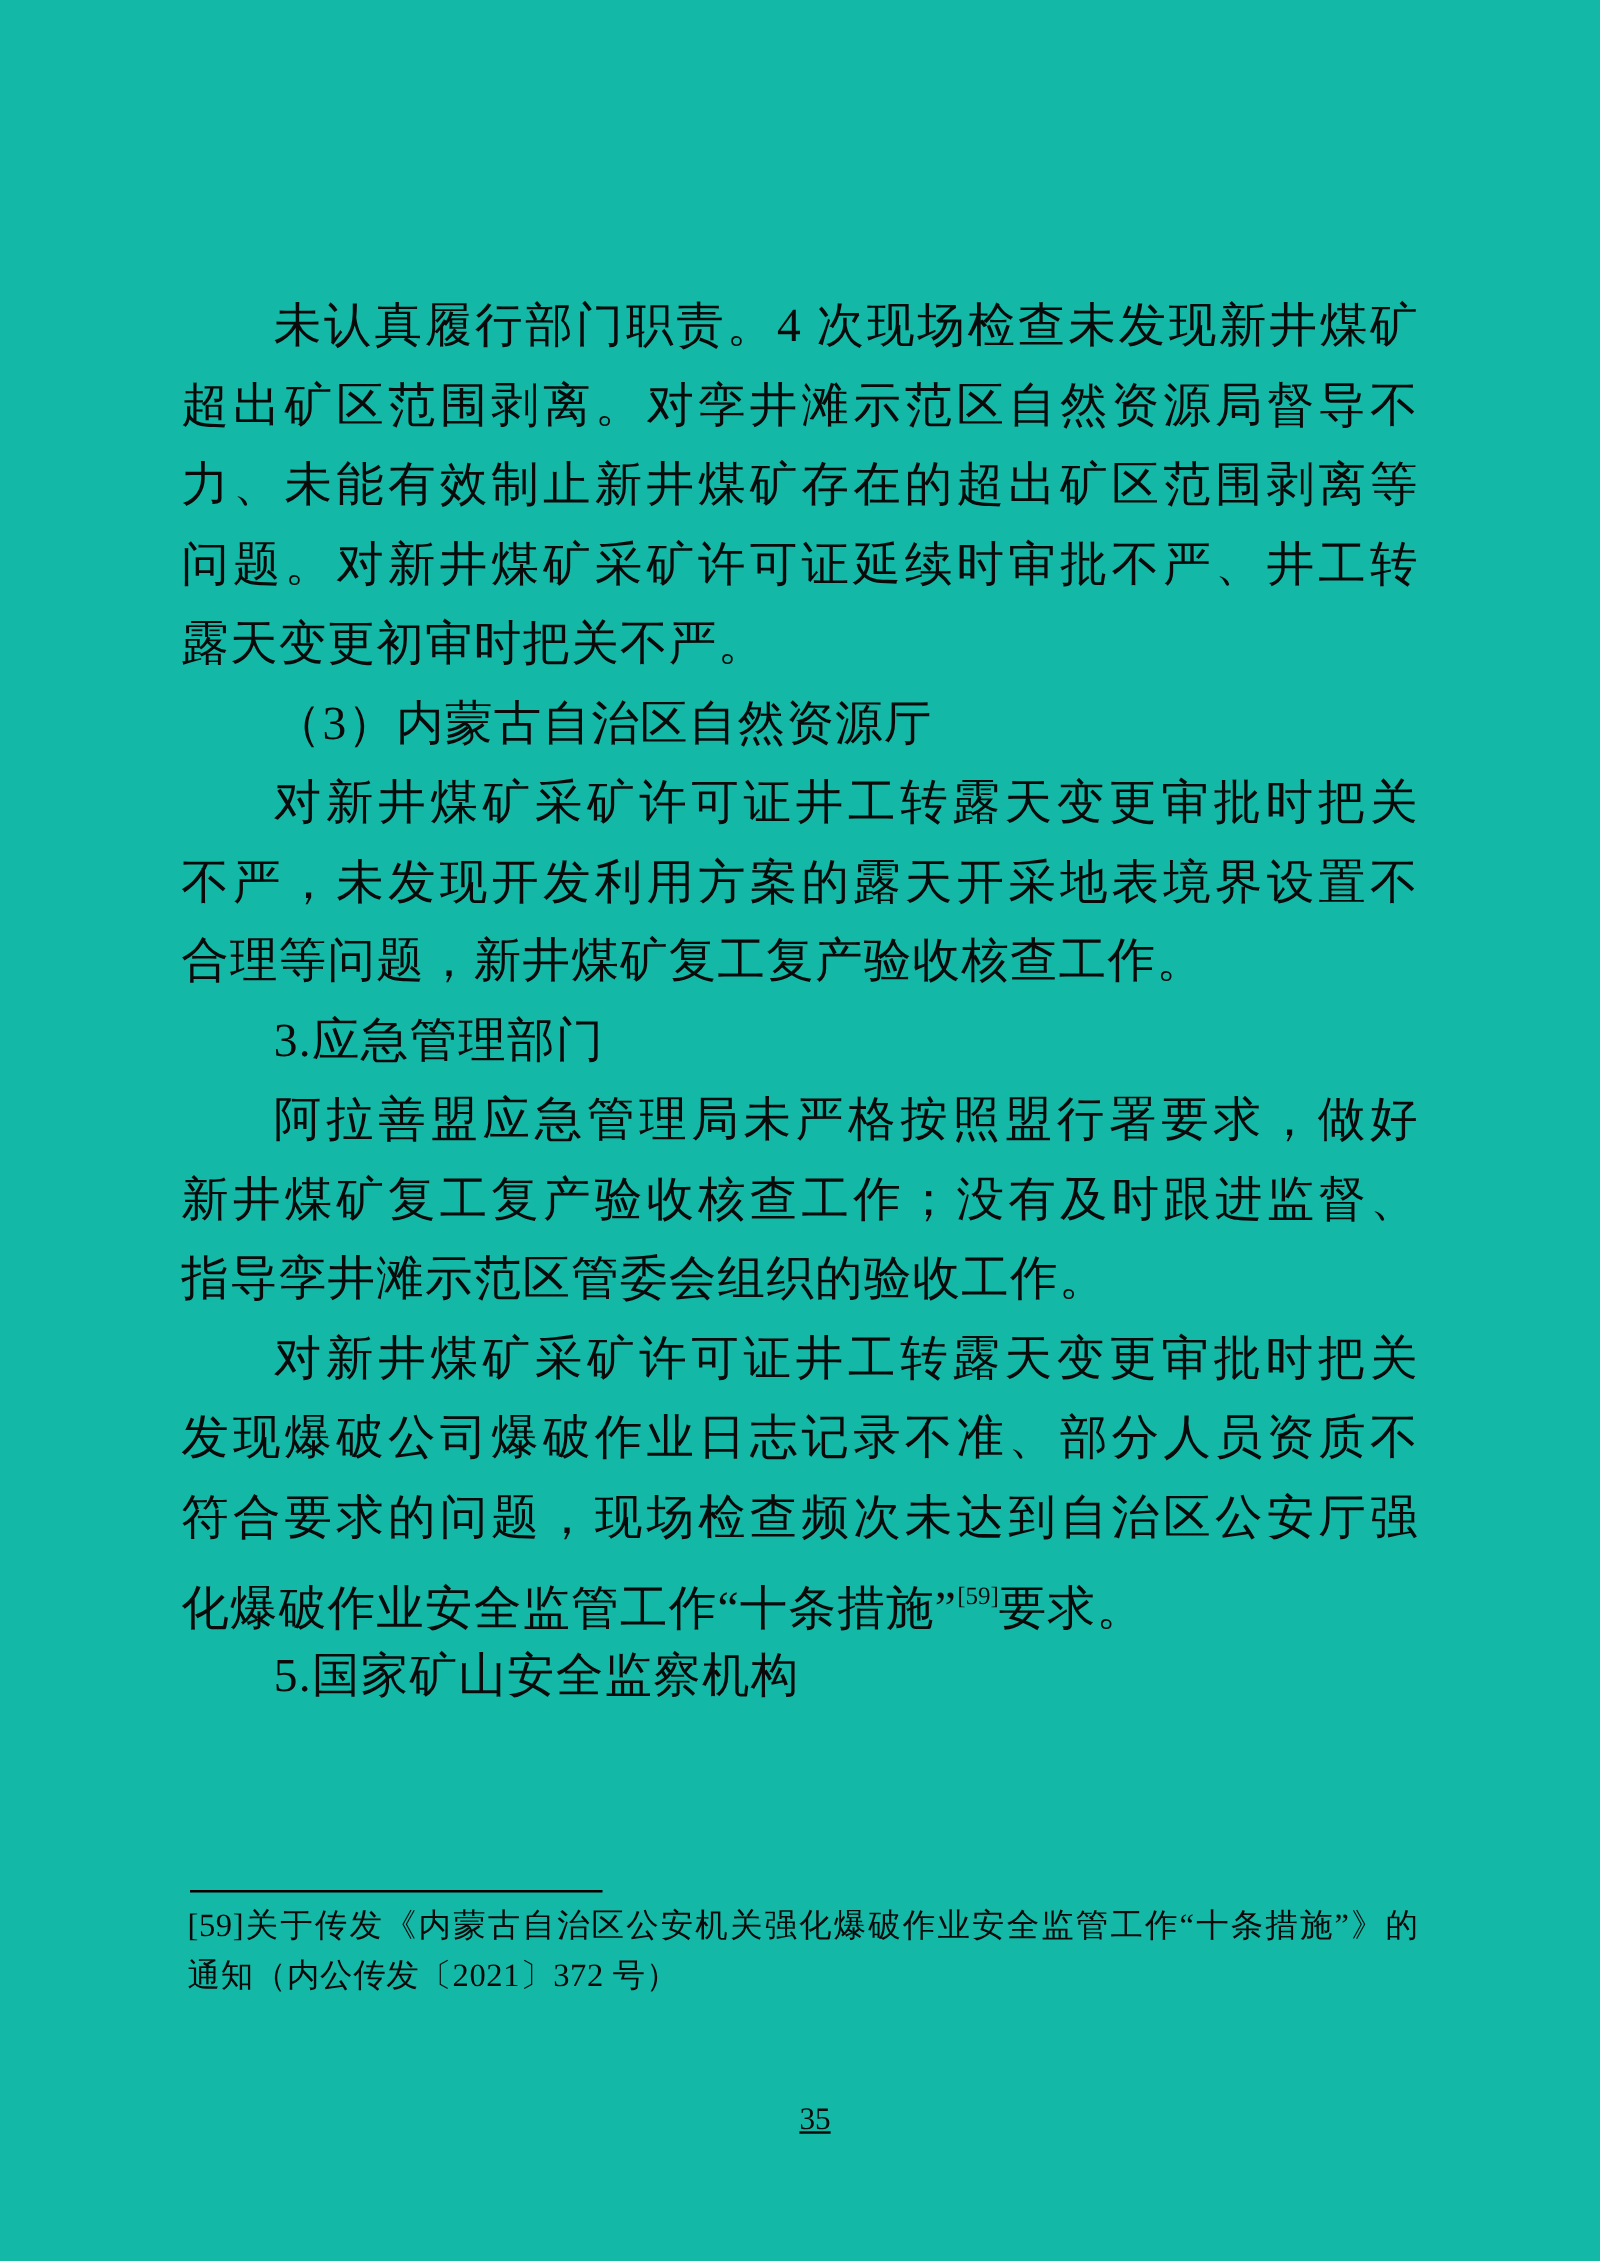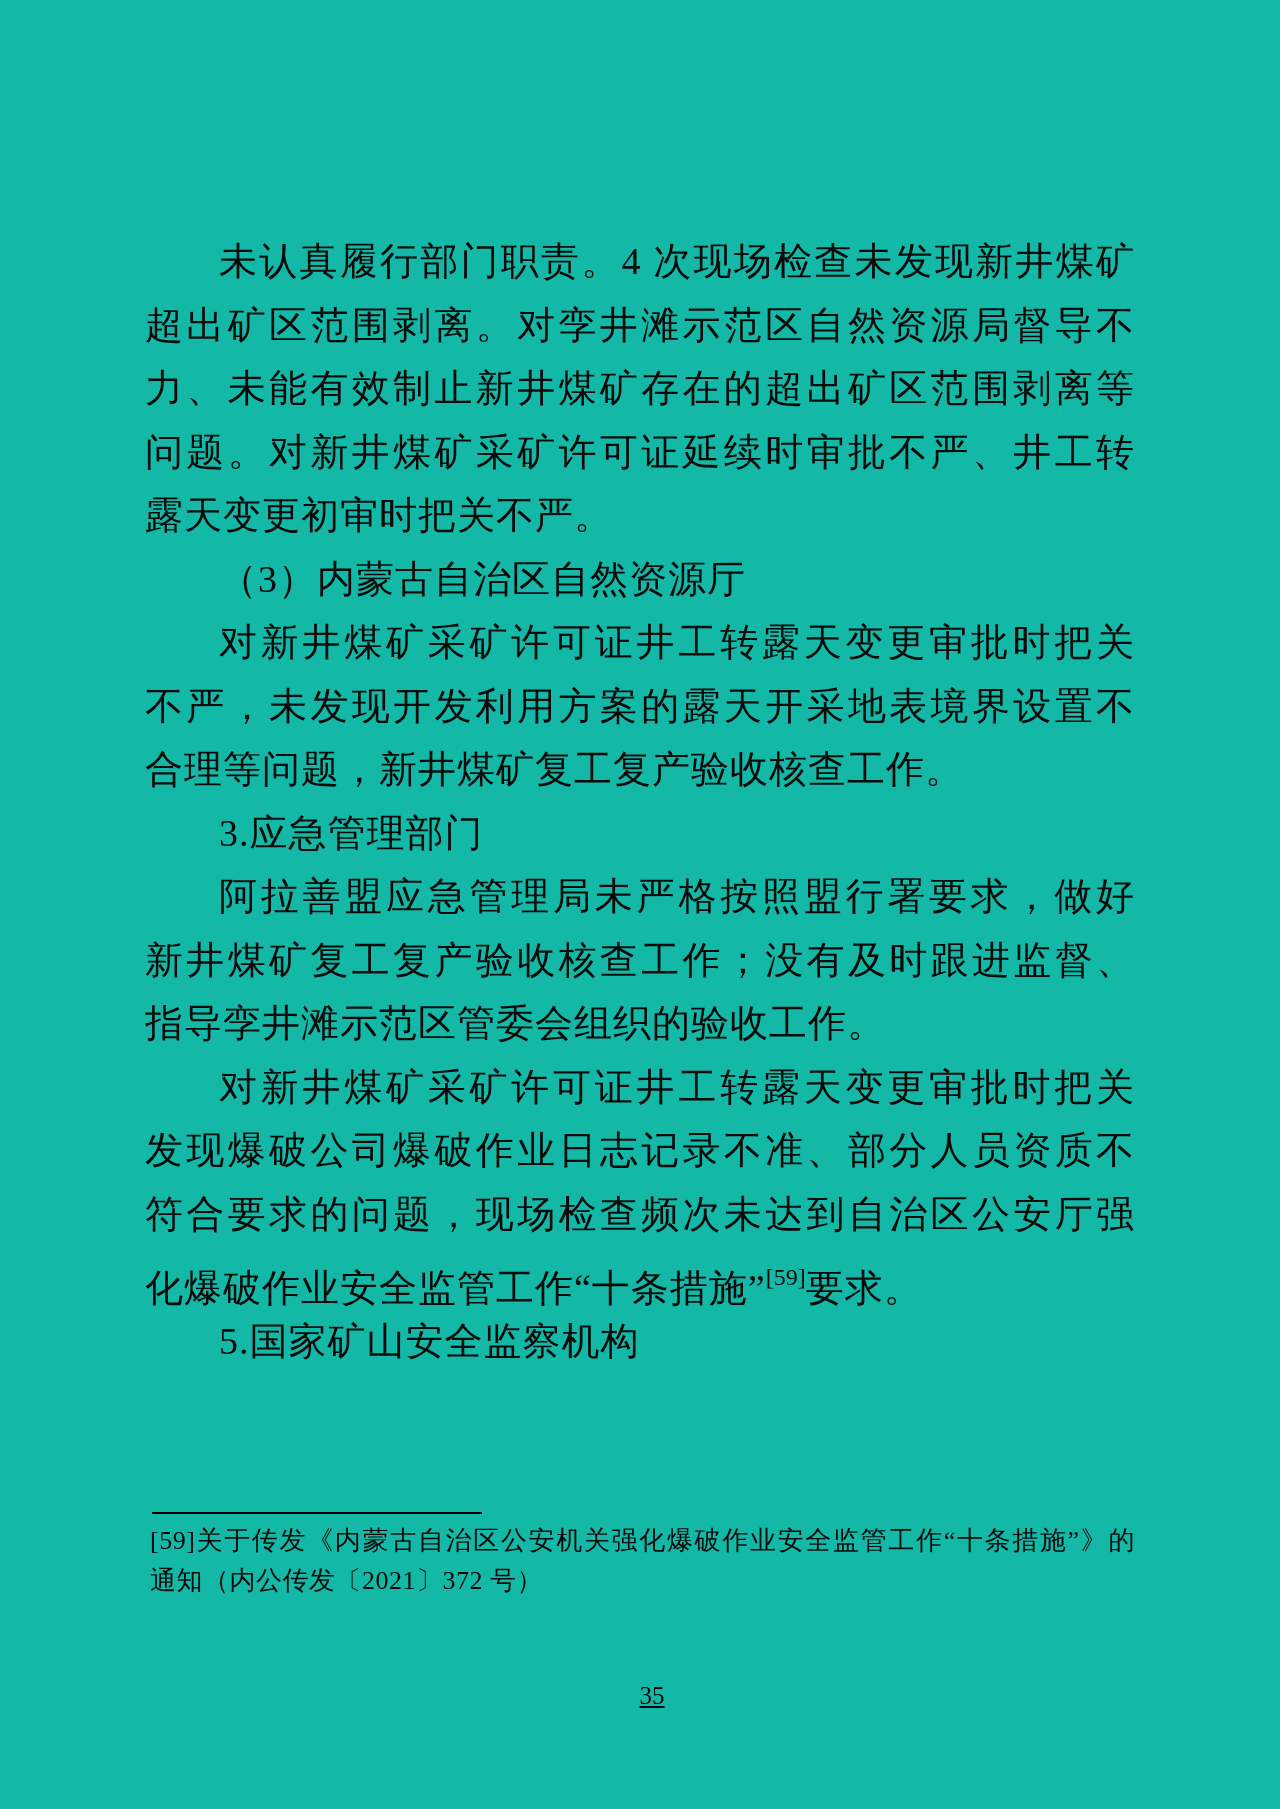--- a/index.html
+++ b/index.html
@@ -31,21 +31,21 @@
     letter-spacing: 1px;
   }
   .line.indent {
     text-indent: 74px;
   }
   .line.fill {
     text-align: justify;
     text-align-last: justify;
   }
   .ref-sup {
-    font-size: 24px;
+    font-size: 20px;
     vertical-align: 16px;
     letter-spacing: 0;
   }
   .footnote-separator {
     position: absolute;
     left: 152px;
     top: 1512px;
     width: 330px;
     border-top: 2px solid #000000;
   }

